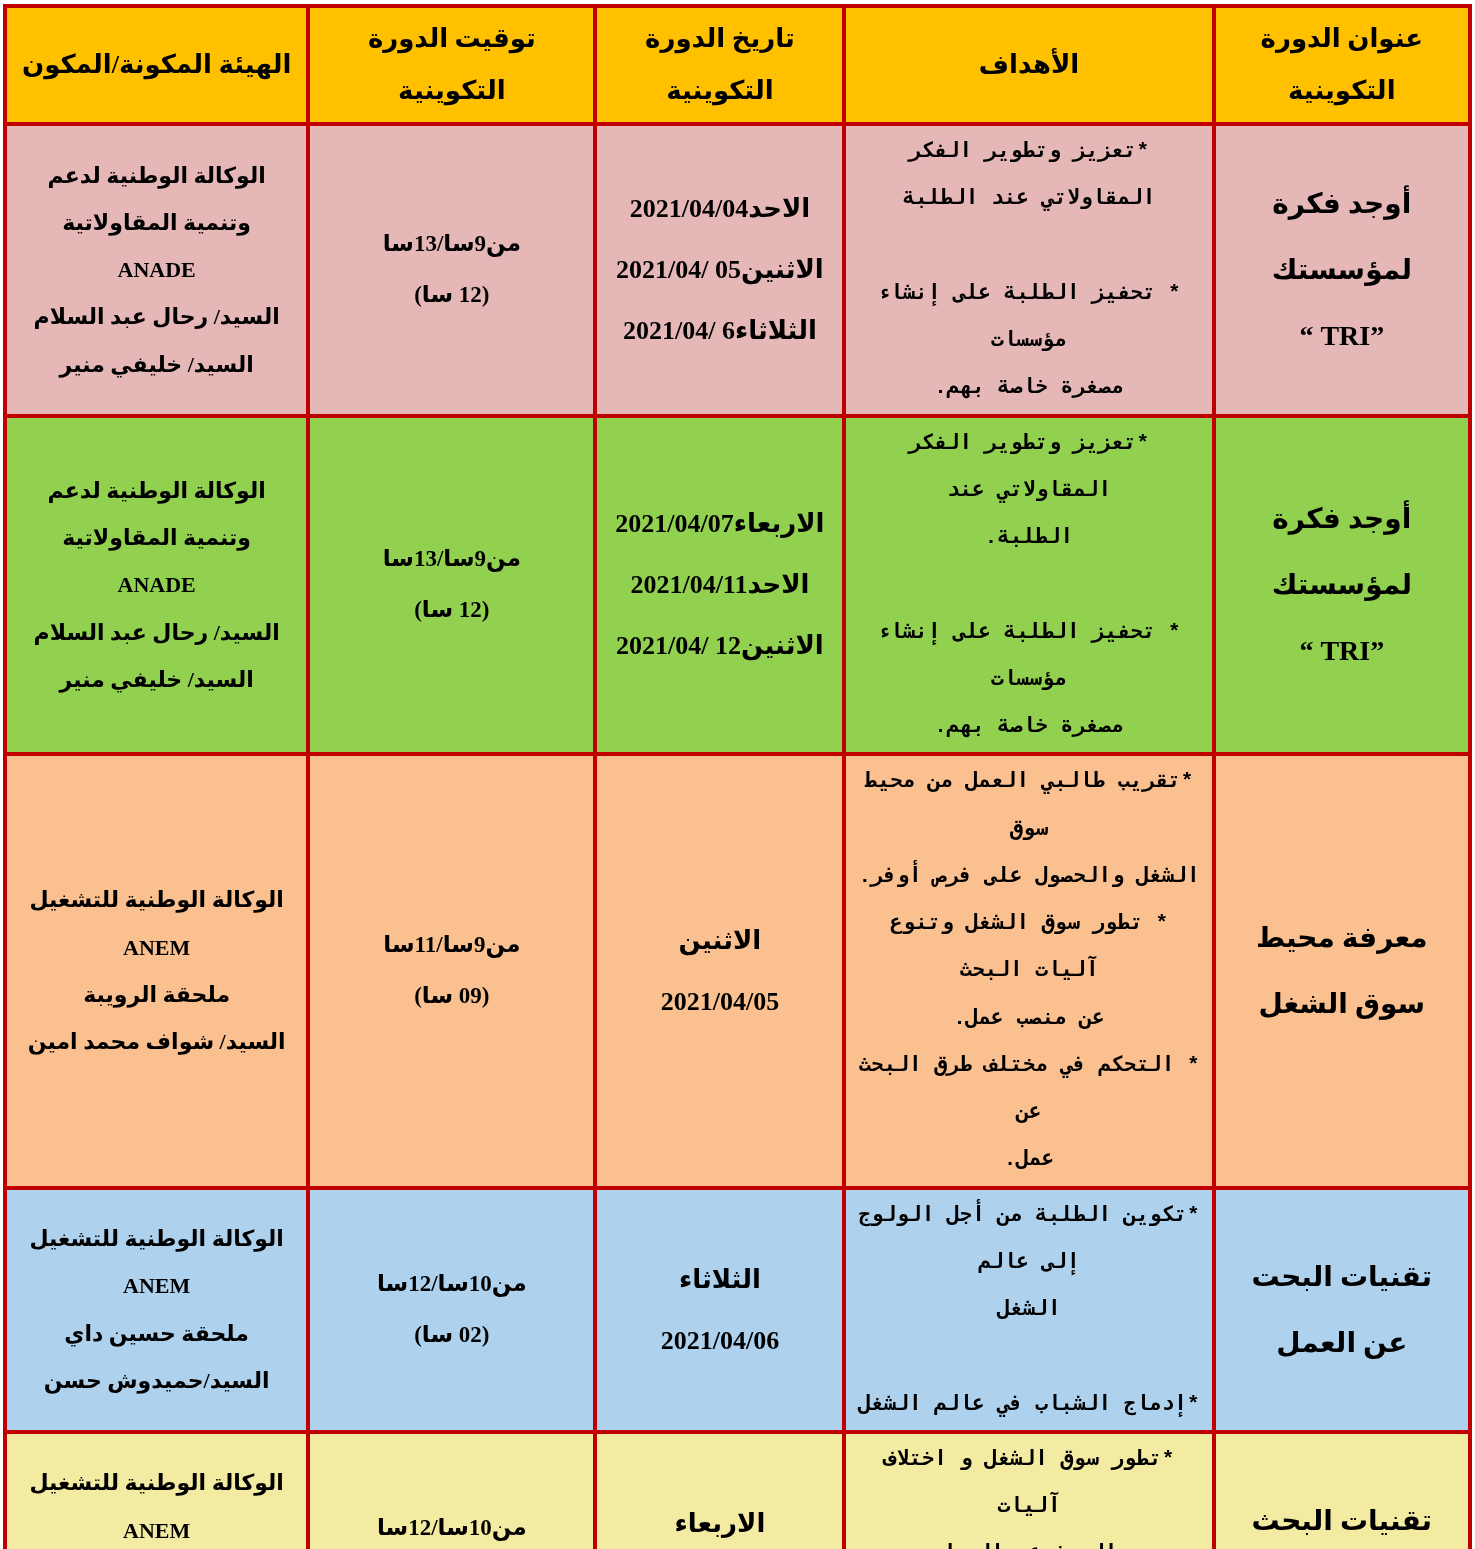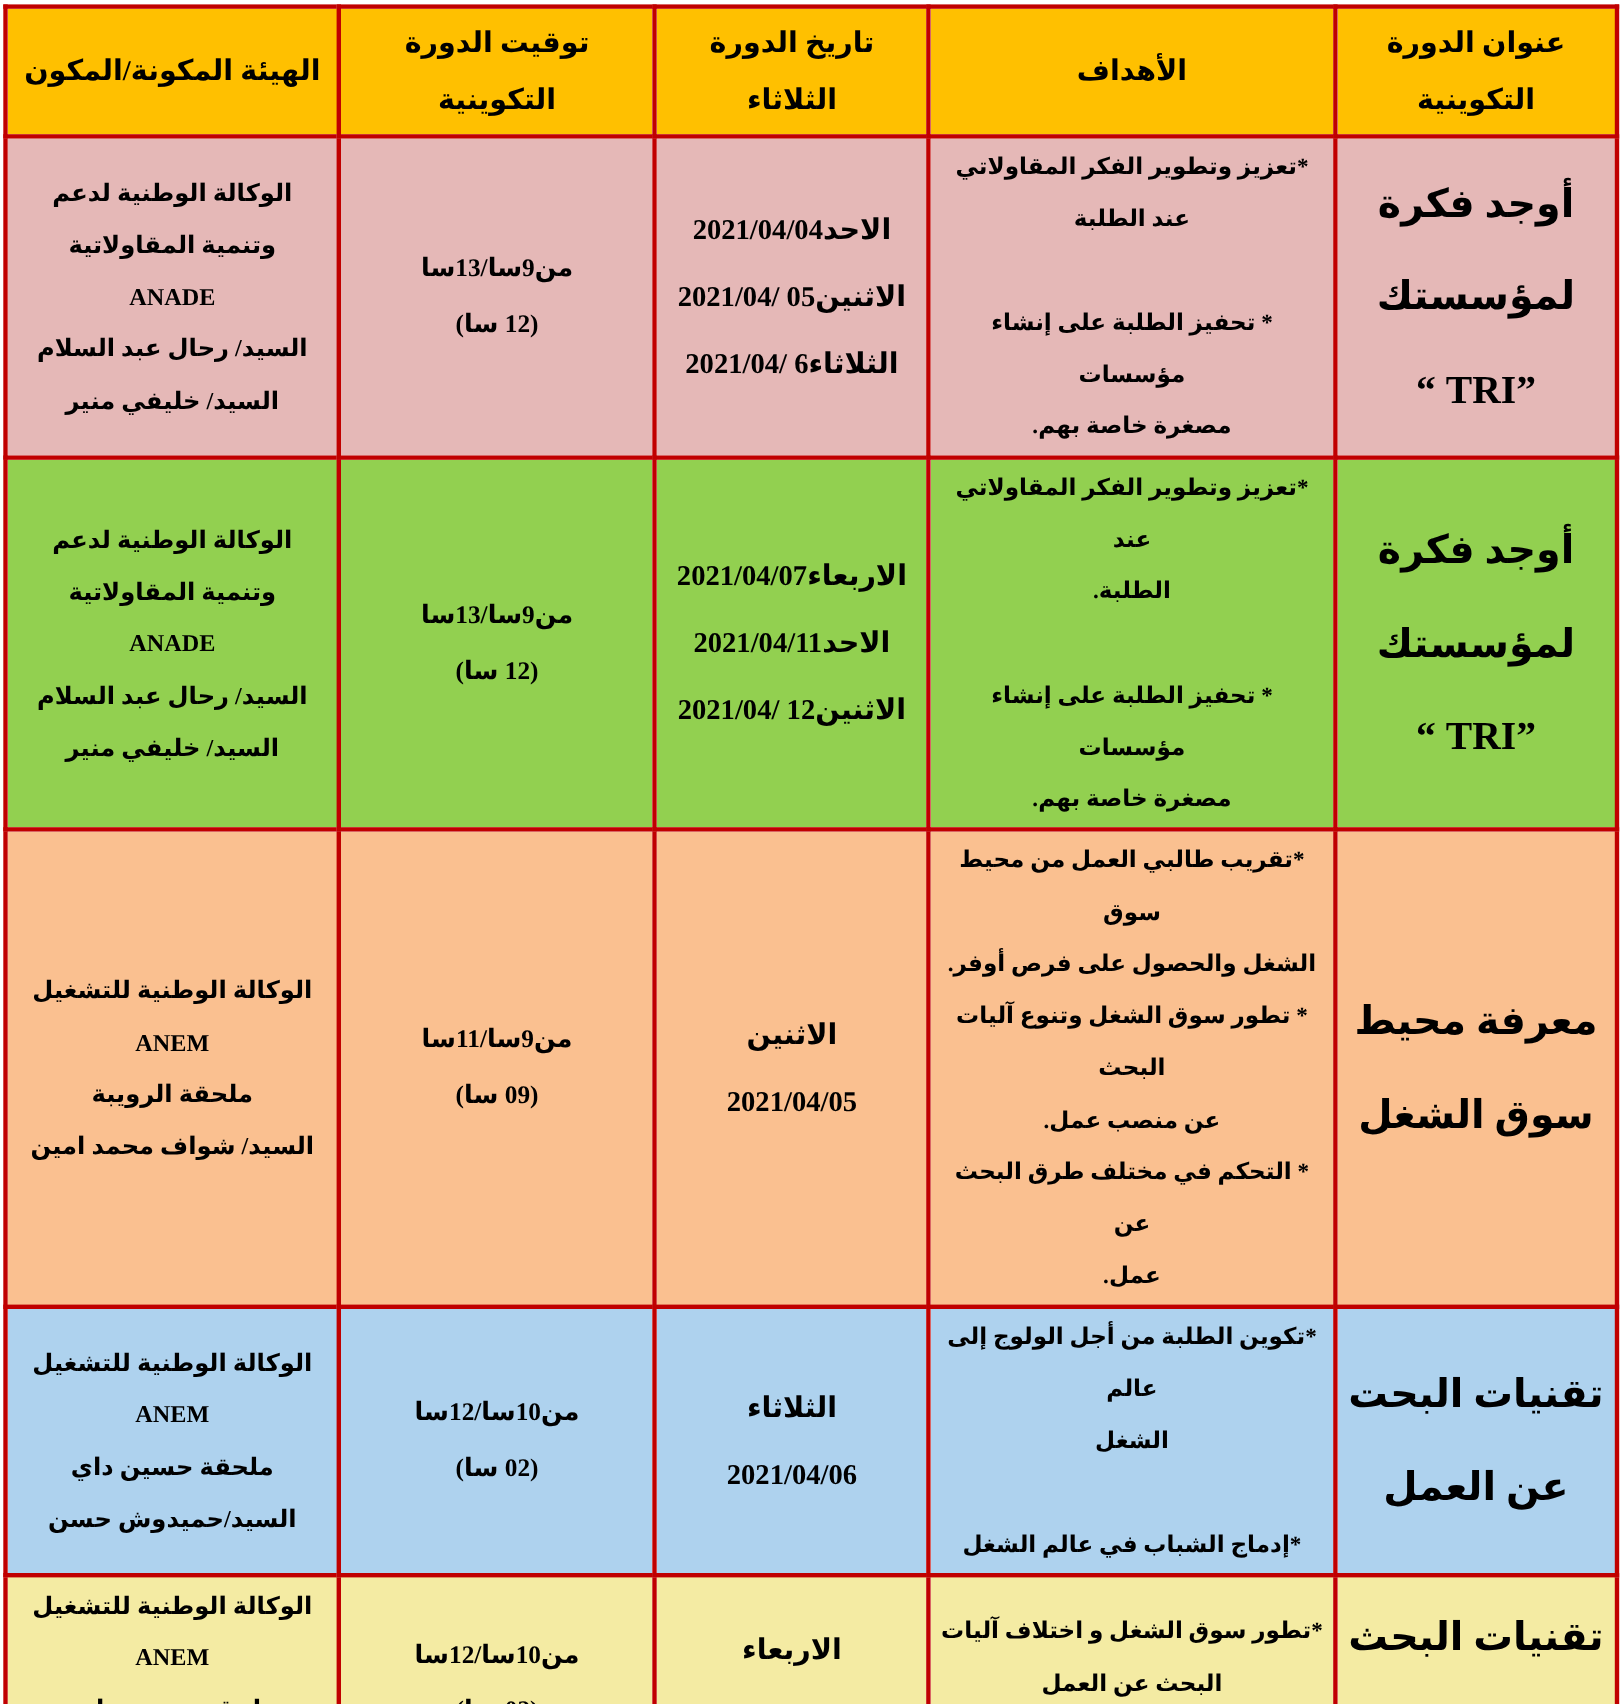--- a/index.html
+++ b/index.html
@@ -20,22 +20,22 @@
   }
   table.sched th, table.sched td {
     border: 4px solid #C00000;
     text-align: center;
     vertical-align: middle;
     white-space: pre-line;
     padding: 2px 6px;
     overflow: hidden;
   }
   th.hdr      { font-size: 26px; line-height: 2.0; }
-  td.c-title  { font-size: 36px; line-height: 2.35; }
-  td.c-obj    { font-size: 21px; line-height: 2.25; }
+  td.c-title  { font-size: 28px; line-height: 2.35; }
+  td.c-obj    { font-size: 21px; line-height: 2.25; font-family: Liberation Mono, monospace; }
   td.c-date   { font-size: 26px; line-height: 2.35; }
   td.c-time   { font-size: 23px; line-height: 2.2; }
   td.c-body   { font-size: 22px; line-height: 2.15; }
 </style>
 </head>
 <body>
 
 <table class="sched">
   <colgroup>
     <col style="width:17.5%">
@@ -43,21 +43,21 @@
     <col style="width:17.0%">
     <col style="width:19.6%">
     <col style="width:20.7%">
   </colgroup>
   <thead>
     <tr style="height: 118px; background-color: rgb(255, 192, 0);">
       <th class="hdr">عنوان الدورة
 التكوينية</th>
       <th class="hdr">الأهداف</th>
       <th class="hdr">تاريخ  الدورة
-الثلاثاء</th>
+التكوينية</th>
       <th class="hdr">توقيت  الدورة
 التكوينية</th>
       <th class="hdr">الهيئة المكونة/المكون</th>
     </tr>
   </thead>
   <tbody>
     <tr style="height: 246px; background-color: rgb(229, 184, 183);">
       <td class="c-title">أوجد فكرة لمؤسستك
 ”TRI “</td>
       <td class="c-obj">*تعزيز وتطوير الفكر المقاولاتي عند الطلبة

